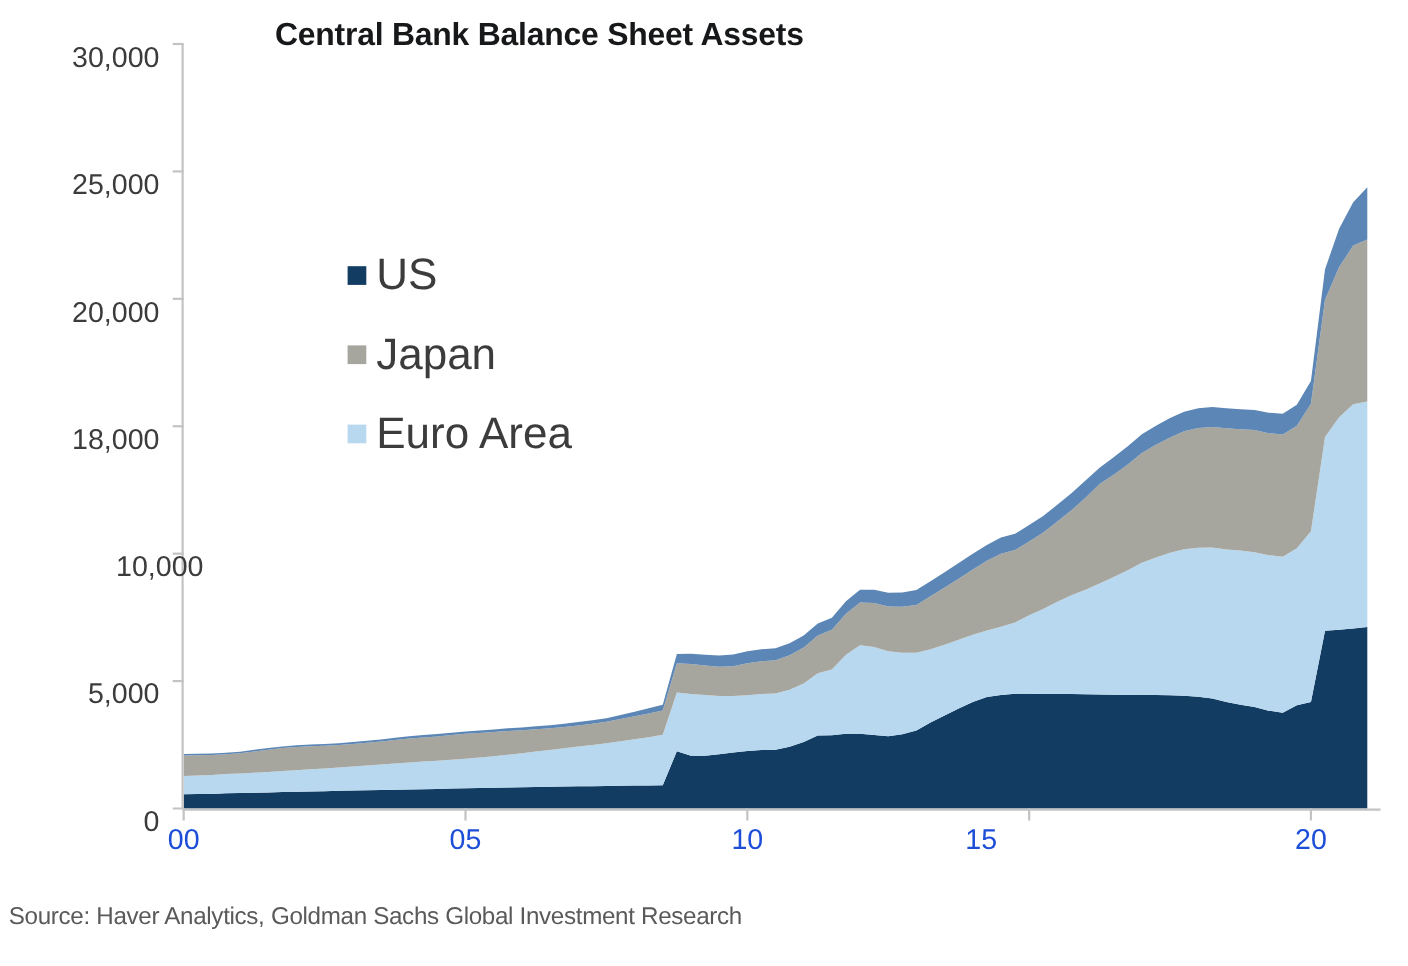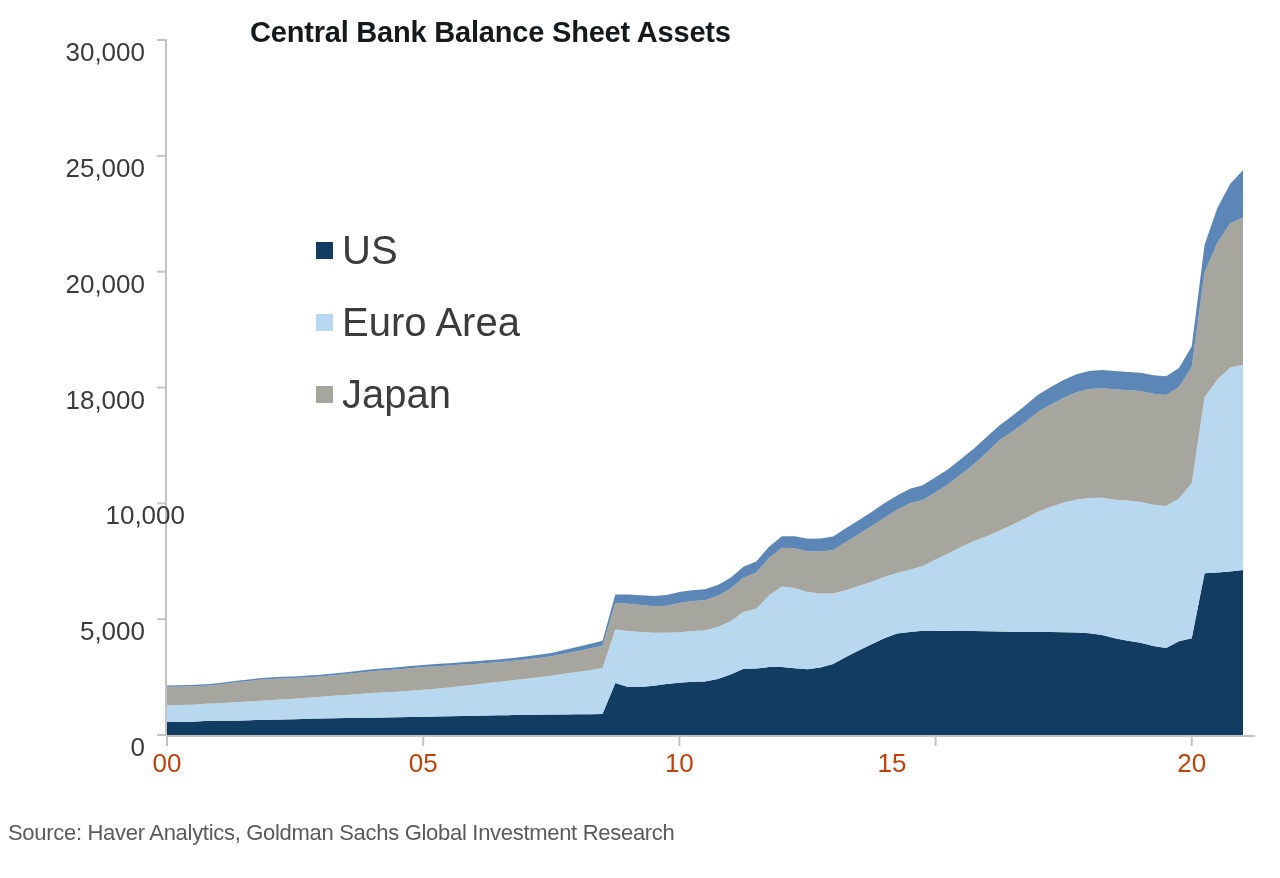--- a/index.html
+++ b/index.html
@@ -42,21 +42,21 @@
     color: #3c3c3c;
     font-family: "Liberation Sans", sans-serif;
     transform: translateY(-50%);
     margin-top: 12px;
   }
   .x-tick-label {
     position: absolute;
     width: 80px;
     text-align: center;
     font-size: 26px;
-    color: #c2410c;
+    color: #1d4ed8;
     font-family: "Liberation Sans", sans-serif;
     top: 748px;
   }
   .legend {
     position: absolute;
     left: 316px;
     top: 214px;
   }
   .legend-item {
     display: flex;
@@ -140,24 +140,24 @@
       <div class="x-tick-label" style="left: 852px;">15</div>
       <div class="x-tick-label" style="left: 1151.76px;">20</div>
     </div>
 
   <div class="legend">
     <div class="legend-item">
       <span class="legend-swatch" style="background:#133c63"></span>
       <span class="legend-label">US</span>
     </div>
     <div class="legend-item">
+      <span class="legend-swatch" style="background:#a6a69e"></span>
+      <span class="legend-label">Japan</span>
+    </div>
+    <div class="legend-item">
       <span class="legend-swatch" style="background:#b8d8ef"></span>
       <span class="legend-label">Euro Area</span>
-    </div>
-    <div class="legend-item">
-      <span class="legend-swatch" style="background:#a6a69e"></span>
-      <span class="legend-label">Japan</span>
     </div>
   </div>
 
   <div class="source-note">Source: Haver Analytics, Goldman Sachs Global Investment Research</div>
 
 </div>
 
 </body></html>

